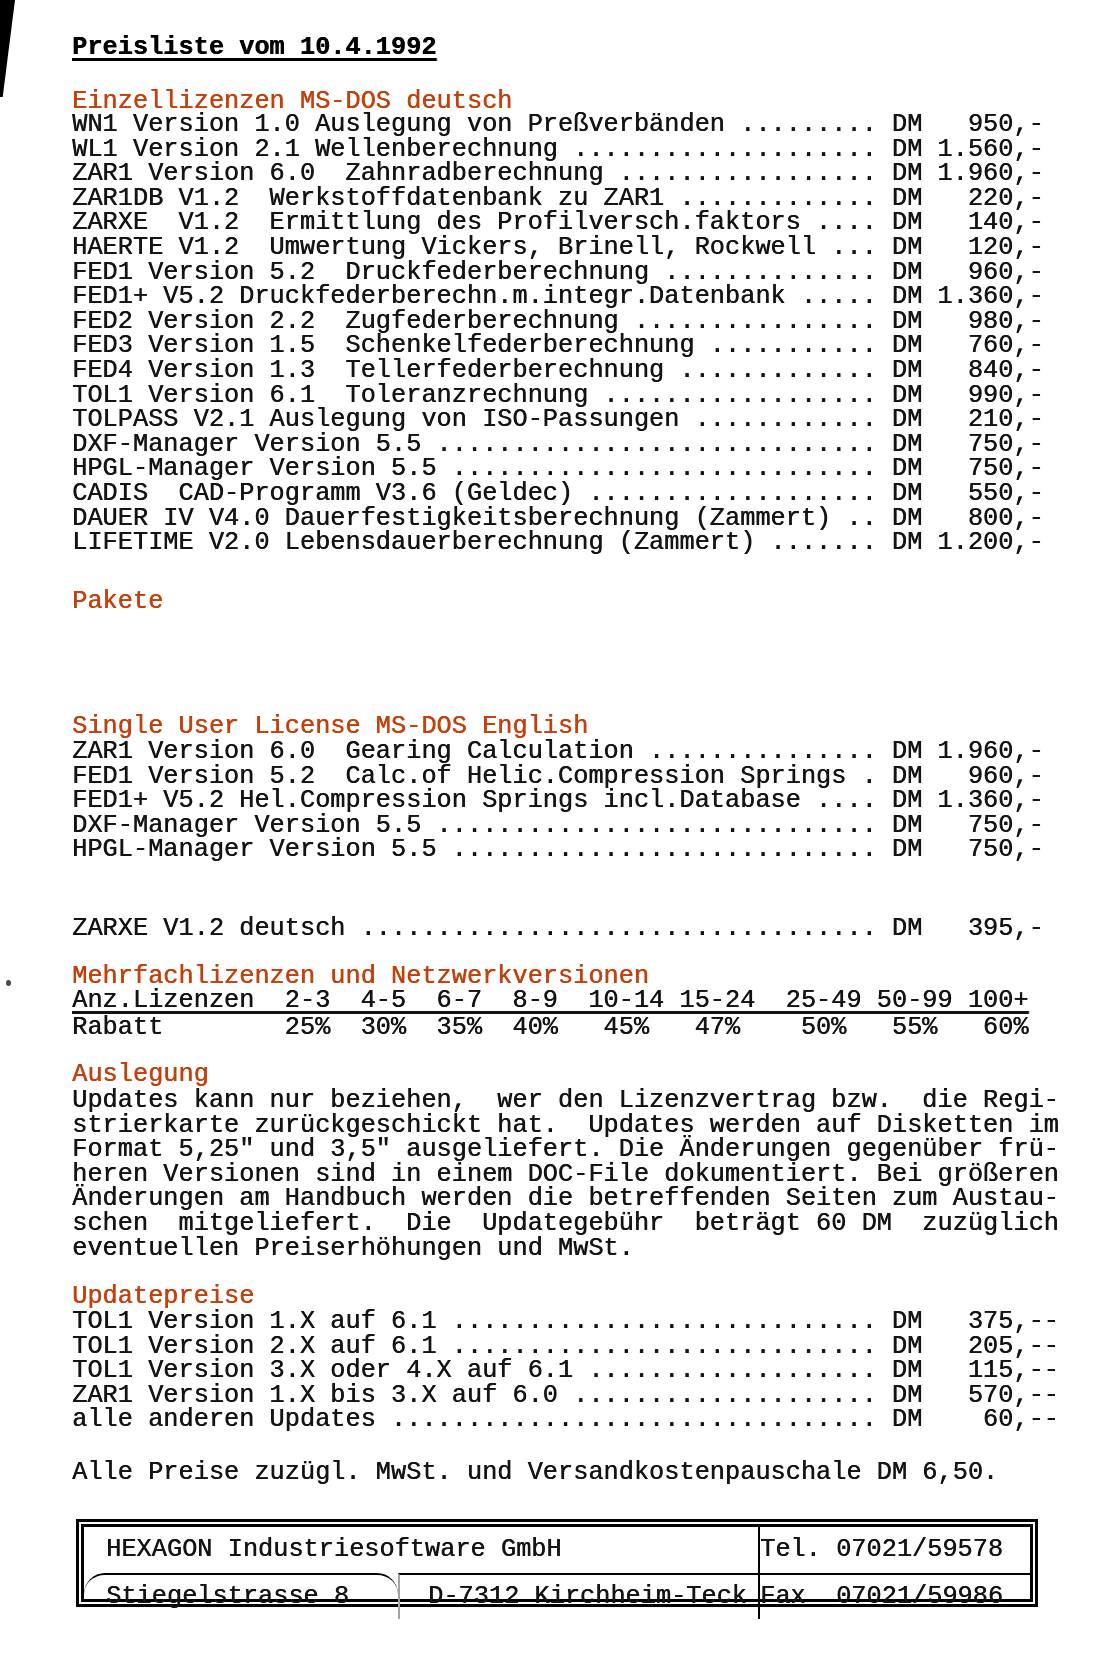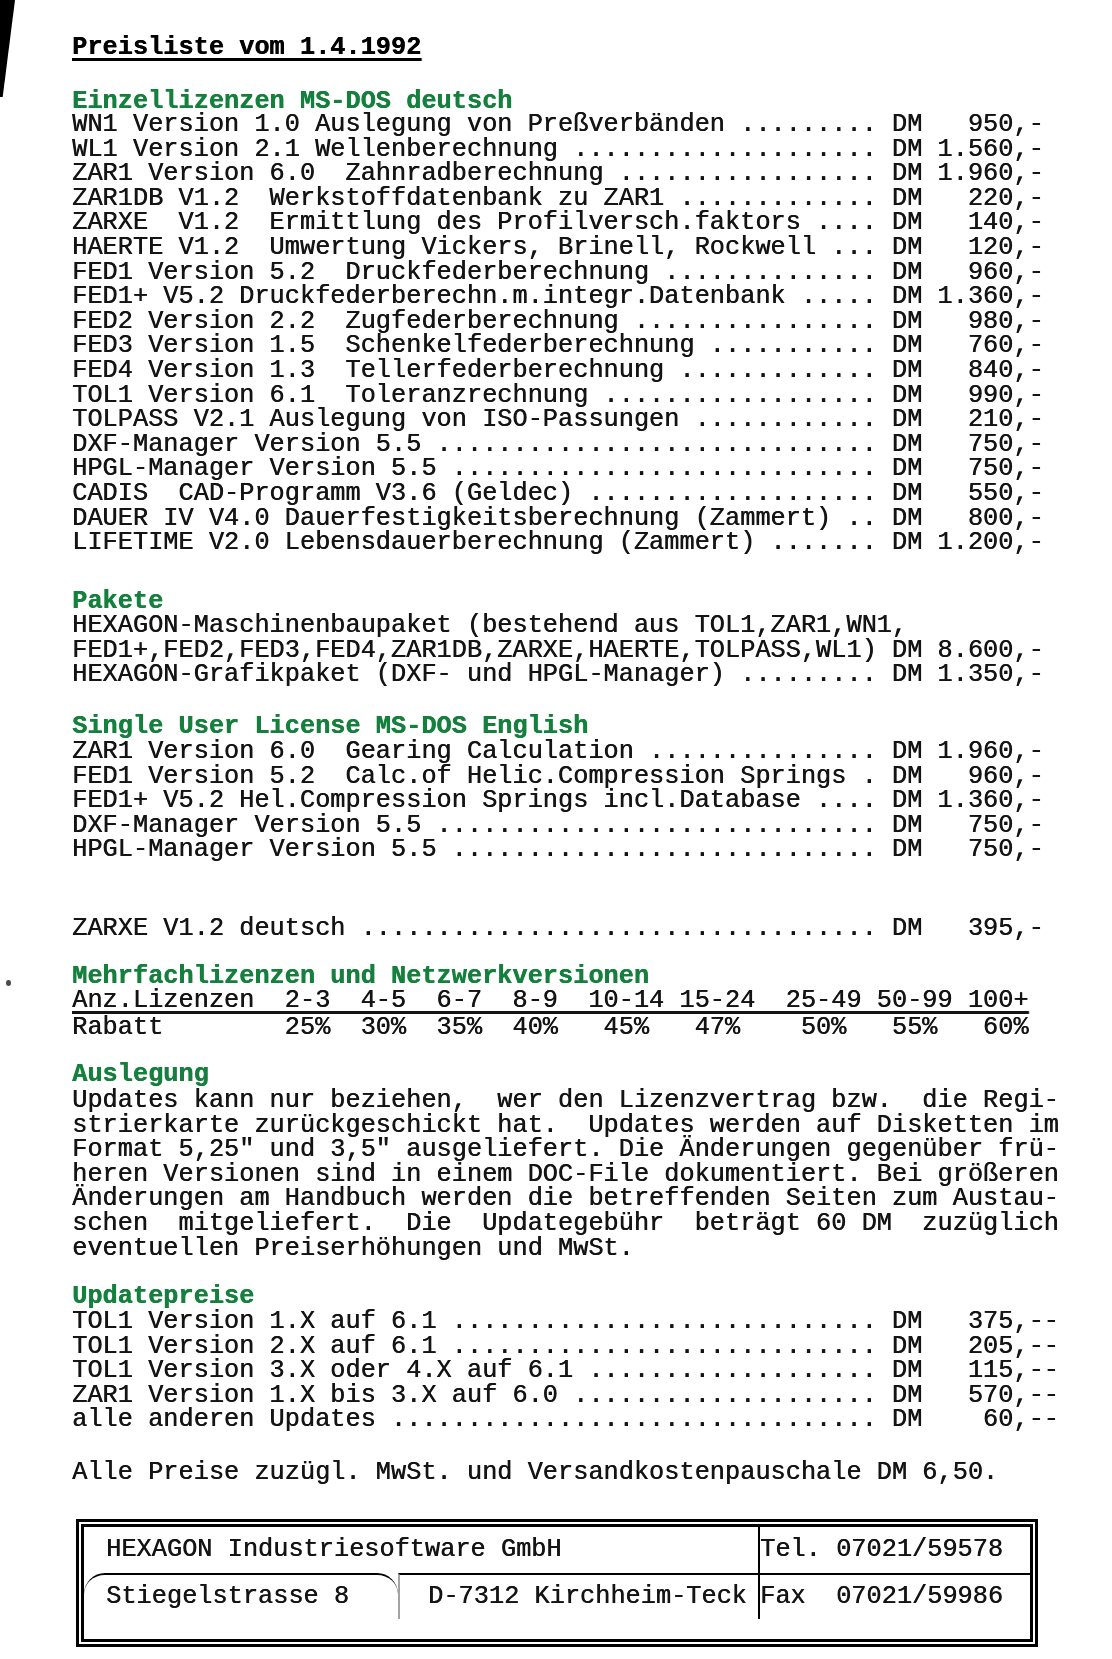--- a/index.html
+++ b/index.html
@@ -10,37 +10,37 @@
     background:#ffffff;
     overflow:hidden;
     font-family:"Liberation Mono","DejaVu Sans Mono",monospace;
     font-size:25.3px;
     line-height:24.6px;
     color:#141414;
     text-shadow:0.5px 0 0 currentColor;
     white-space:pre;
   }
   .block{position:absolute;left:72px;}
-  .heading{font-weight:bold;color:#15803d;}
+  .heading{font-weight:normal;color:#c2410c;}
   .title{
     font-weight:bold;color:#000;
     text-decoration:underline;
     text-decoration-thickness:2.5px;
     text-underline-offset:4px;
   }
   .underlined-row{
     text-decoration:underline;
     text-decoration-thickness:2.5px;
     text-underline-offset:4px;
   }
   .line{height:24.6px;}
   
   .contact-box{
     position:absolute;left:76px;top:1519px;
-    width:962px;height:128px;
+    width:962px;height:88px;
     border:8px double #000;
     box-sizing:border-box;
     display:grid;
     grid-template-columns:314px 360px 272px;
     grid-template-rows:46px 46px;
   }
   .cell{display:flex;align-items:center;box-sizing:border-box;overflow:hidden;}
   .cell-company{grid-column:1/3;grid-row:1;padding-left:22px;}
   .cell-tel{grid-column:3/4;grid-row:1;border-left:2px solid #000;padding-left:0;}
   .cell-street{grid-column:1/2;grid-row:2;border-top:2px solid #000;padding-left:22px;border-radius:21px;}
@@ -58,27 +58,26 @@
   }
 </style>
 </head>
 <body>
 
 <div class="page">
 
   <div class="artifact-corner"></div>
   <div class="artifact-dot"></div>
 
-  <div class="block title" style="top:36px">Preisliste vom 1.4.1992</div>
+  <div class="block title" style="top:36px">Preisliste vom 10.4.1992</div>
 
   <div class="block heading" style="top:90px">Einzellizenzen MS-DOS deutsch</div>
   <div class="block" style="top:113px"><div class="line">WN1 Version 1.0 Auslegung von Preßverbänden ......... DM   950,-</div><div class="line">WL1 Version 2.1 Wellenberechnung .................... DM 1.560,-</div><div class="line">ZAR1 Version 6.0  Zahnradberechnung ................. DM 1.960,-</div><div class="line">ZAR1DB V1.2  Werkstoffdatenbank zu ZAR1 ............. DM   220,-</div><div class="line">ZARXE  V1.2  Ermittlung des Profilversch.faktors .... DM   140,-</div><div class="line">HAERTE V1.2  Umwertung Vickers, Brinell, Rockwell ... DM   120,-</div><div class="line">FED1 Version 5.2  Druckfederberechnung .............. DM   960,-</div><div class="line">FED1+ V5.2 Druckfederberechn.m.integr.Datenbank ..... DM 1.360,-</div><div class="line">FED2 Version 2.2  Zugfederberechnung ................ DM   980,-</div><div class="line">FED3 Version 1.5  Schenkelfederberechnung ........... DM   760,-</div><div class="line">FED4 Version 1.3  Tellerfederberechnung ............. DM   840,-</div><div class="line">TOL1 Version 6.1  Toleranzrechnung .................. DM   990,-</div><div class="line">TOLPASS V2.1 Auslegung von ISO-Passungen ............ DM   210,-</div><div class="line">DXF-Manager Version 5.5 ............................. DM   750,-</div><div class="line">HPGL-Manager Version 5.5 ............................ DM   750,-</div><div class="line">CADIS  CAD-Programm V3.6 (Geldec) ................... DM   550,-</div><div class="line">DAUER IV V4.0 Dauerfestigkeitsberechnung (Zammert) .. DM   800,-</div><div class="line">LIFETIME V2.0 Lebensdauerberechnung (Zammert) ....... DM 1.200,-</div></div>
 
   <div class="block heading" style="top:590px">Pakete</div>
-  <div class="block" style="top:614px"><div class="line">HEXAGON-Maschinenbaupaket (bestehend aus TOL1,ZAR1,WN1,</div><div class="line">FED1+,FED2,FED3,FED4,ZAR1DB,ZARXE,HAERTE,TOLPASS,WL1) DM 8.600,-</div><div class="line">HEXAGON-Grafikpaket (DXF- und HPGL-Manager) ......... DM 1.350,-</div></div>
 
   <div class="block heading" style="top:715px">Single User License MS-DOS English</div>
   <div class="block" style="top:740px"><div class="line">ZAR1 Version 6.0  Gearing Calculation ............... DM 1.960,-</div><div class="line">FED1 Version 5.2  Calc.of Helic.Compression Springs . DM   960,-</div><div class="line">FED1+ V5.2 Hel.Compression Springs incl.Database .... DM 1.360,-</div><div class="line">DXF-Manager Version 5.5 ............................. DM   750,-</div><div class="line">HPGL-Manager Version 5.5 ............................ DM   750,-</div></div>
 
   <div class="block" style="top:917px"><div class="line">ZARXE V1.2 deutsch .................................. DM   395,-</div></div>
 
   <div class="block heading" style="top:965px">Mehrfachlizenzen und Netzwerkversionen</div>
   <div class="block underlined-row" style="top:989px">Anz.Lizenzen  2-3  4-5  6-7  8-9  10-14 15-24  25-49 50-99 100+</div>
   <div class="block" style="top:1016px">Rabatt        25%  30%  35%  40%   45%   47%    50%   55%   60%</div>
 

